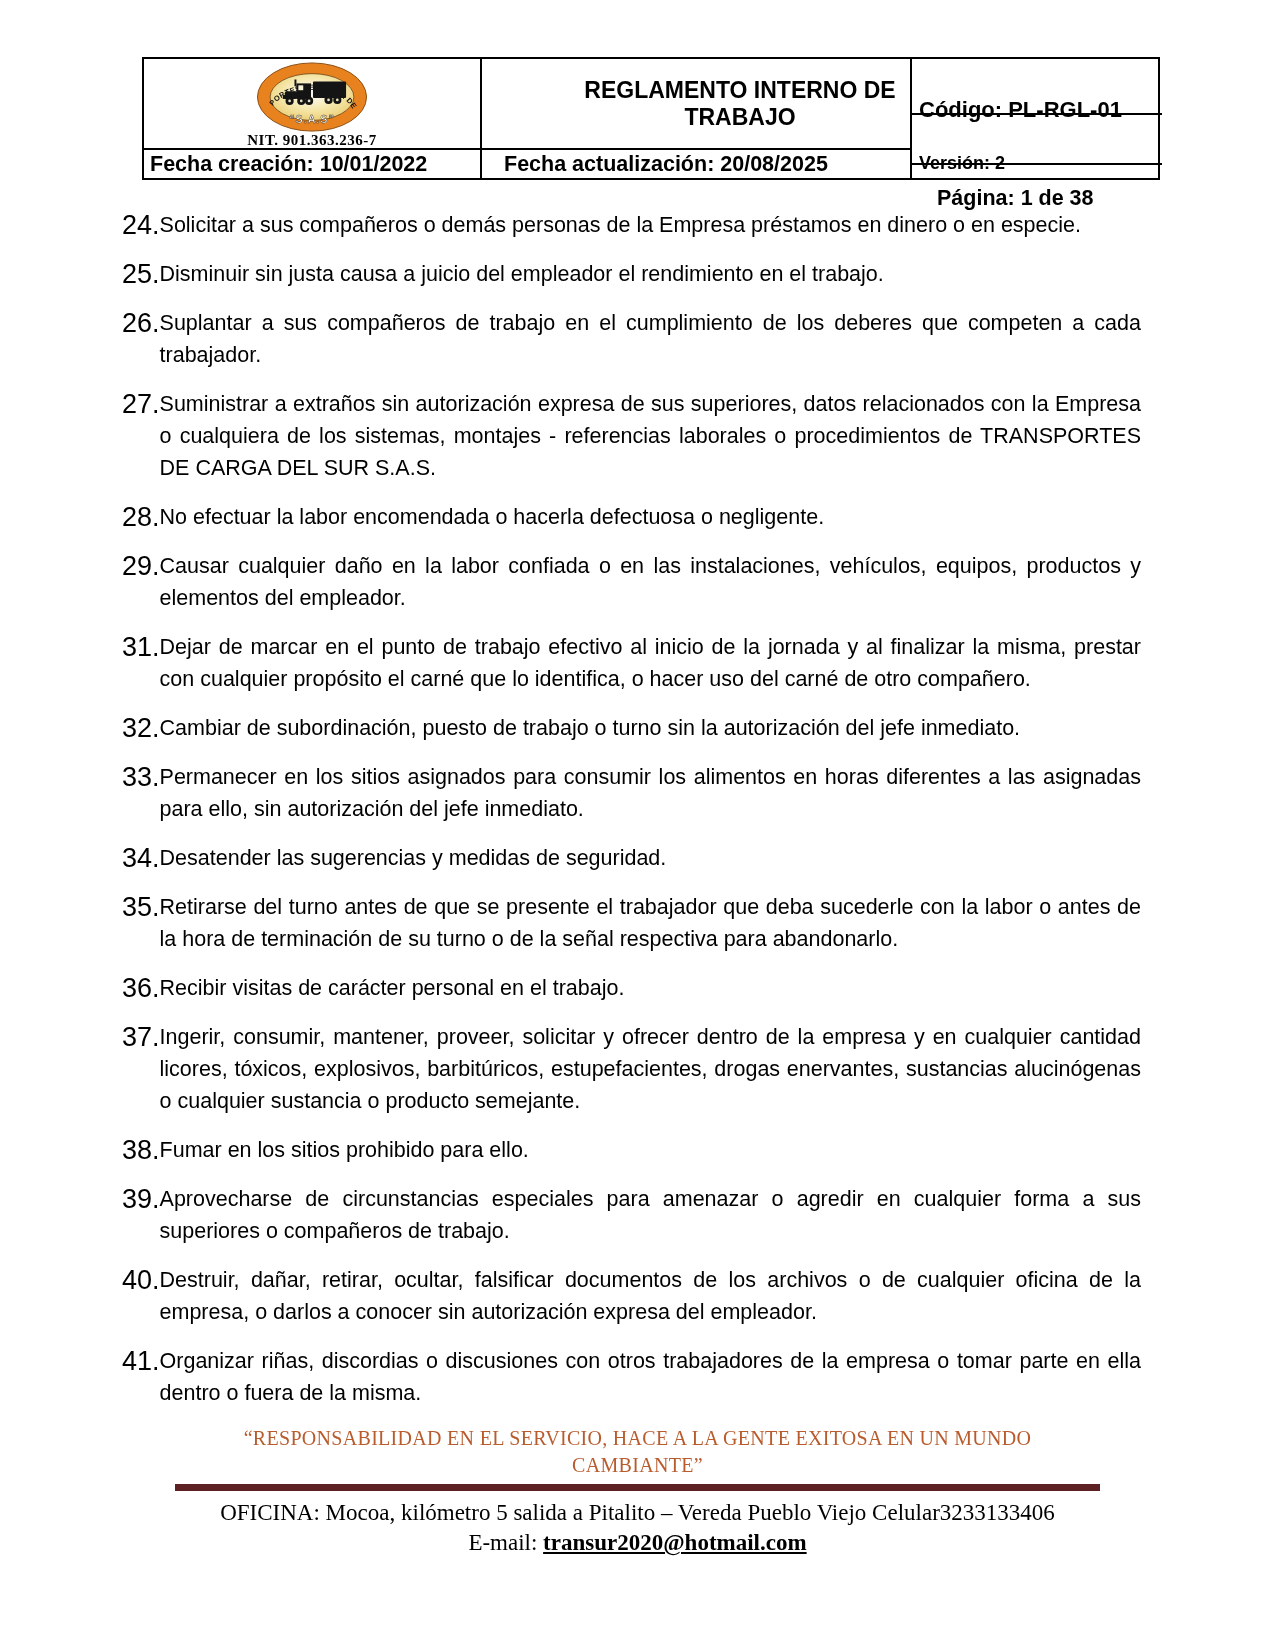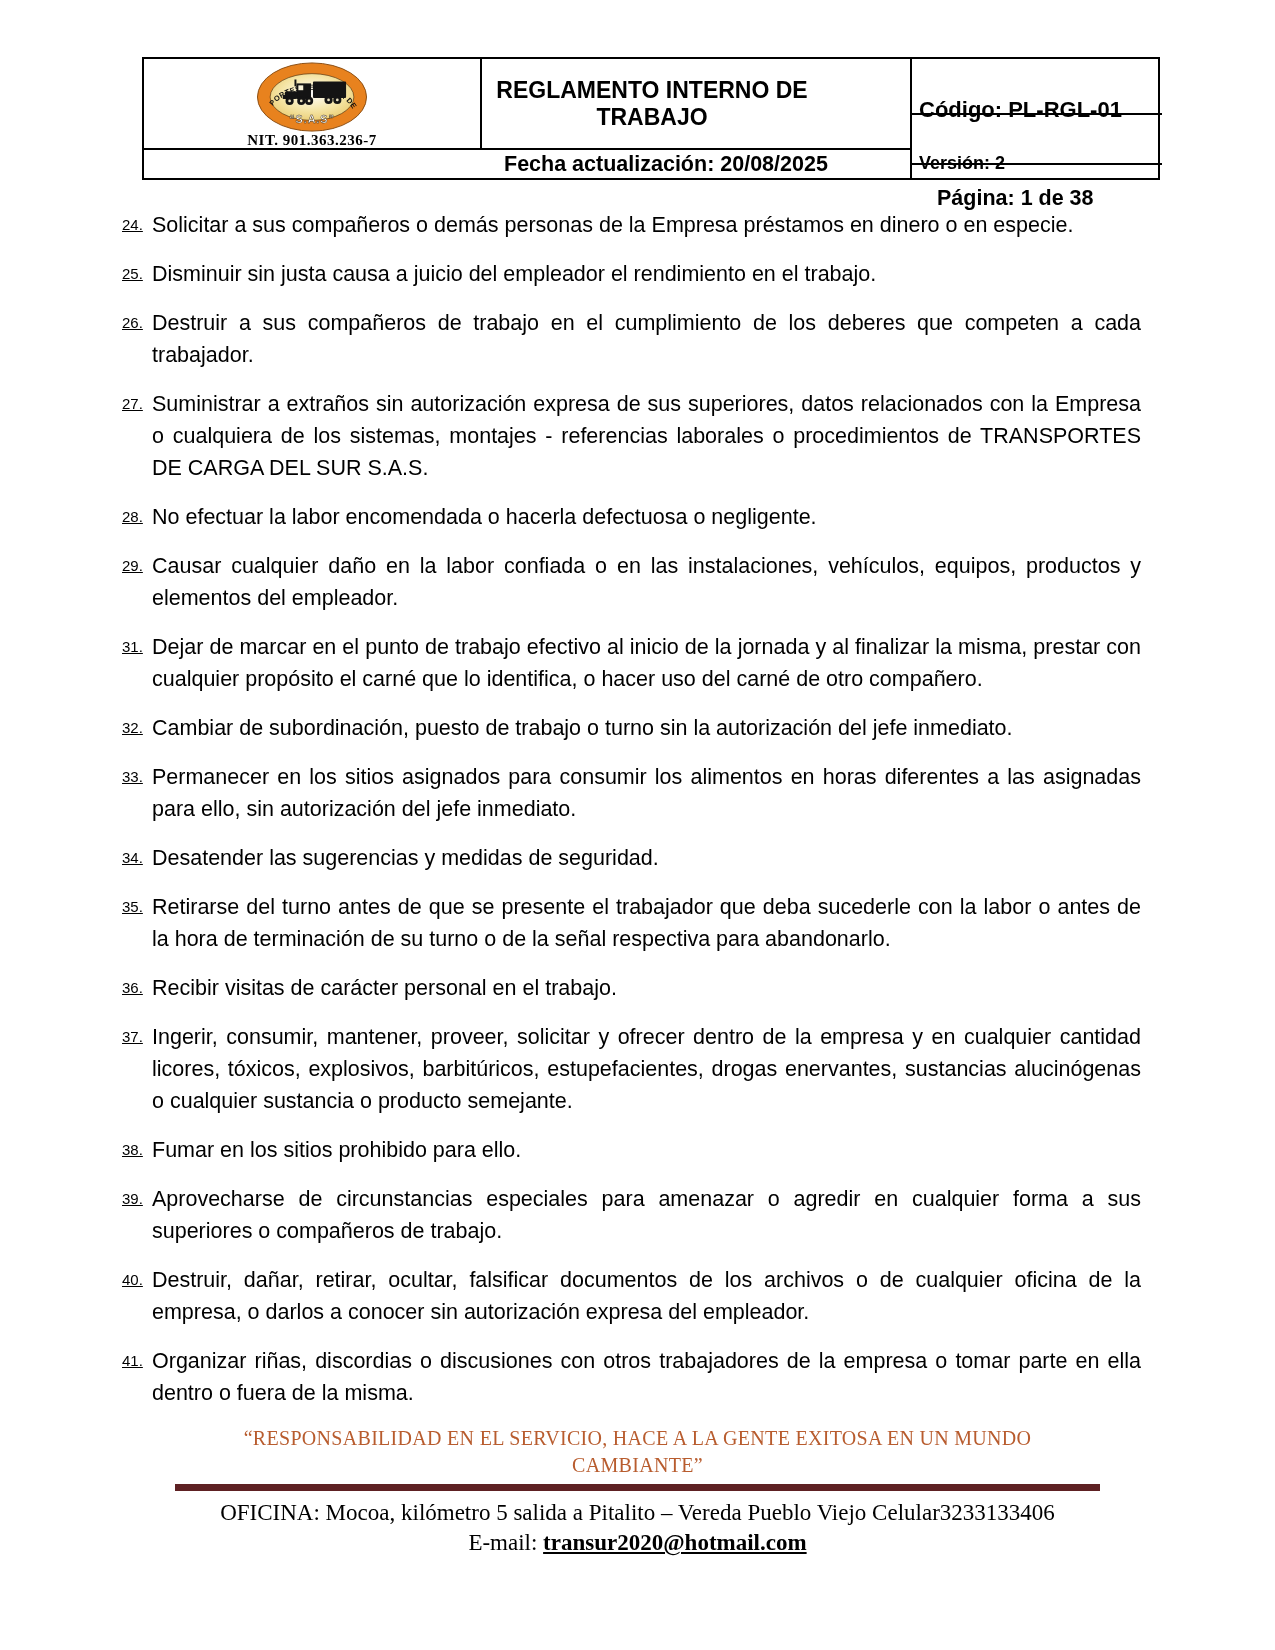--- a/index.html
+++ b/index.html
@@ -22,21 +22,21 @@
     display: grid;
     grid-template-columns: 338px 430px 250px;
     grid-template-rows: 56px 35px 28px;
     border: 2px solid #000;
     background: #fff;
   }
   .cell { border-right: 2px solid #000; border-bottom: 2px solid #000; display: flex; align-items: center; }
   .cell.last-col { border-right: none; margin-top: 48px; }
   .cell.last-row { border-bottom: none; }
   .logo-cell { grid-column: 1; grid-row: 1 / 3; flex-direction: column; justify-content: flex-start; padding-top: 2px; }
-  .title-cell { grid-column: 2; grid-row: 1 / 3; justify-content: flex-start; text-align: center;
+  .title-cell { grid-column: 2; grid-row: 1 / 3; justify-content: flex-end; text-align: center;
                 font-weight: bold; font-size: 23px; line-height: 27px; }
   .title-cell .title-text { max-width: 340px; }
   .codigo-cell  { grid-column: 3; grid-row: 1; font-weight: bold; font-size: 22px; padding-left: 7px; }
   .version-cell { grid-column: 3; grid-row: 2; font-weight: bold; font-size: 18px; padding-left: 7px; }
   .fcrea-cell   { grid-column: 1; grid-row: 3; font-weight: bold; font-size: 21.5px; padding-left: 6px; }
   .fact-cell    { grid-column: 2; grid-row: 3; font-weight: bold; font-size: 21.5px; padding-left: 22px; }
   .pagina-cell  { grid-column: 3; grid-row: 3; font-weight: bold; font-size: 21.5px; padding-left: 25px; }
 
   .nit-line {
     font-family: "Liberation Serif", serif;
@@ -44,21 +44,21 @@
     font-size: 15px;
     letter-spacing: 0.5px;
     line-height: 15px;
     margin-top: -2px;
   }
 
   
   .list { margin: 29px 134px 0 122px; }
   .item { display: flex; margin-bottom: 17px; }
   .item:last-child { margin-bottom: 10px; }
-  .item .num  { flex: 0 0 30px; font-size: 15px; line-height: 32px; text-decoration: underline; }
+  .item .num  { flex: 0 0 30px; font-size: 27px; line-height: 32px; }
   .item .txt  { flex: 1; font-size: 21.5px; line-height: 32px; text-align: justify; }
 
   
   .slogan {
     margin: 16px auto 0;
     max-width: 830px;
     text-align: center;
     font-family: "Liberation Serif", serif;
     font-size: 20px;
     line-height: 27px;
@@ -127,36 +127,37 @@
       <div class="nit-line">NIT. 901.363.236-7</div>
     </div>
 
     <div class="cell title-cell">
       <div class="title-text">REGLAMENTO INTERNO DE TRABAJO</div>
     </div>
 
     <div class="cell codigo-cell last-col">Código: PL-RGL-01</div>
     <div class="cell version-cell last-col">Versión: 2</div>
 
+    <div class="cell fcrea-cell last-row">Fecha creación: 10/01/2022</div>
     <div class="cell fact-cell last-row">Fecha actualización: 20/08/2025</div>
     <div class="cell pagina-cell last-col last-row">Página: 1 de 38</div>
   </div>
 
   <div class="list">
     <div class="item">
         <div class="num">24.</div>
         <div class="txt">Solicitar a sus compañeros o demás personas de la Empresa préstamos en dinero o en especie.</div>
       </div>
     <div class="item">
         <div class="num">25.</div>
         <div class="txt">Disminuir sin justa causa a juicio del empleador el rendimiento en el trabajo.</div>
       </div>
     <div class="item">
         <div class="num">26.</div>
-        <div class="txt">Destruir a sus compañeros de trabajo en el cumplimiento de los deberes que competen a cada trabajador.</div>
+        <div class="txt">Suplantar a sus compañeros de trabajo en el cumplimiento de los deberes que competen a cada trabajador.</div>
       </div>
     <div class="item">
         <div class="num">27.</div>
         <div class="txt">Suministrar a extraños sin autorización expresa de sus superiores, datos relacionados con la Empresa o cualquiera de los sistemas, montajes - referencias laborales o procedimientos de TRANSPORTES DE CARGA DEL SUR S.A.S.</div>
       </div>
     <div class="item">
         <div class="num">28.</div>
         <div class="txt">No efectuar la labor encomendada o hacerla defectuosa o negligente.</div>
       </div>
     <div class="item">

